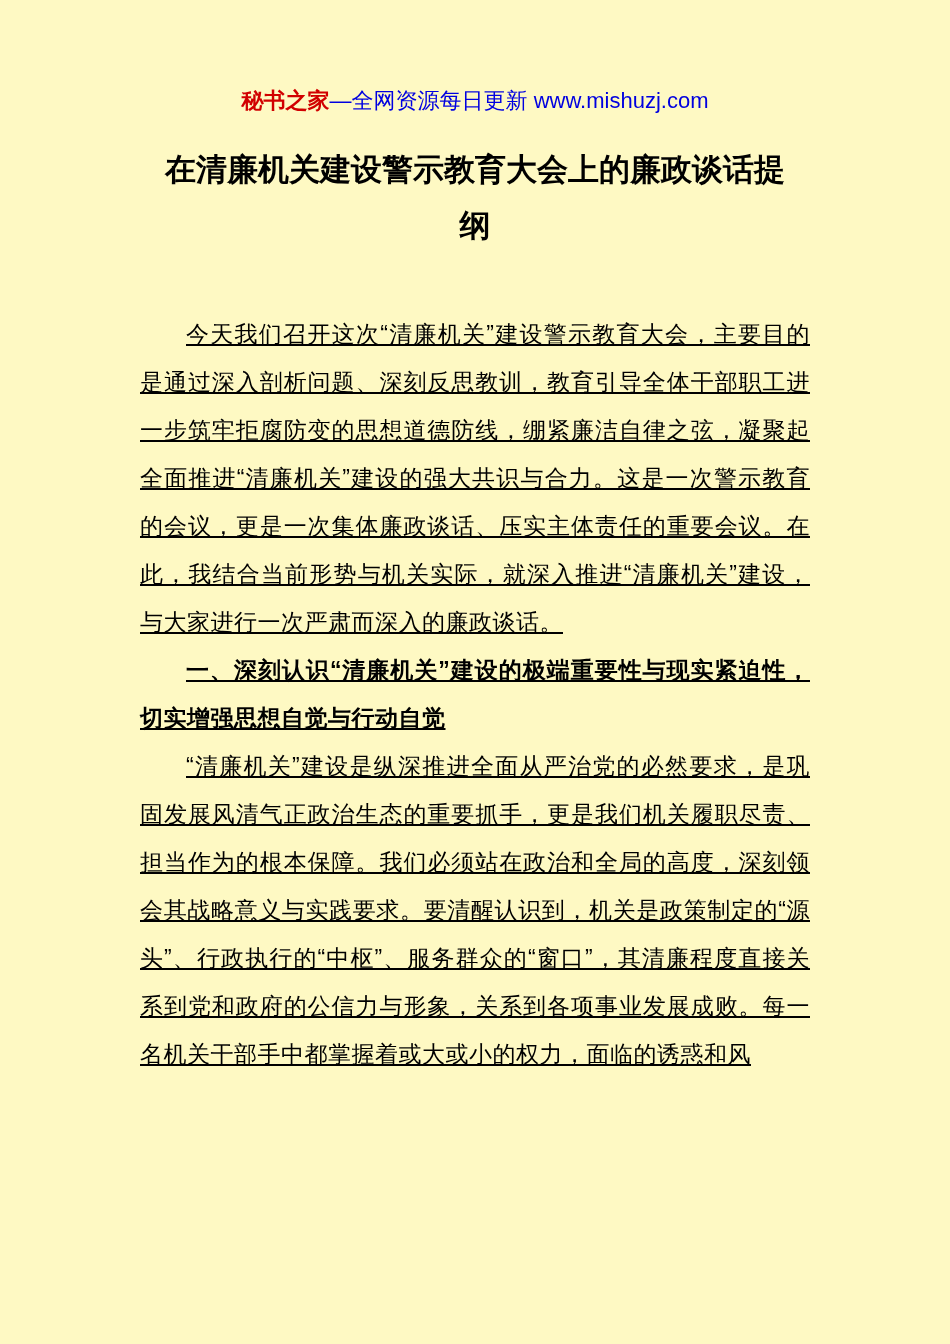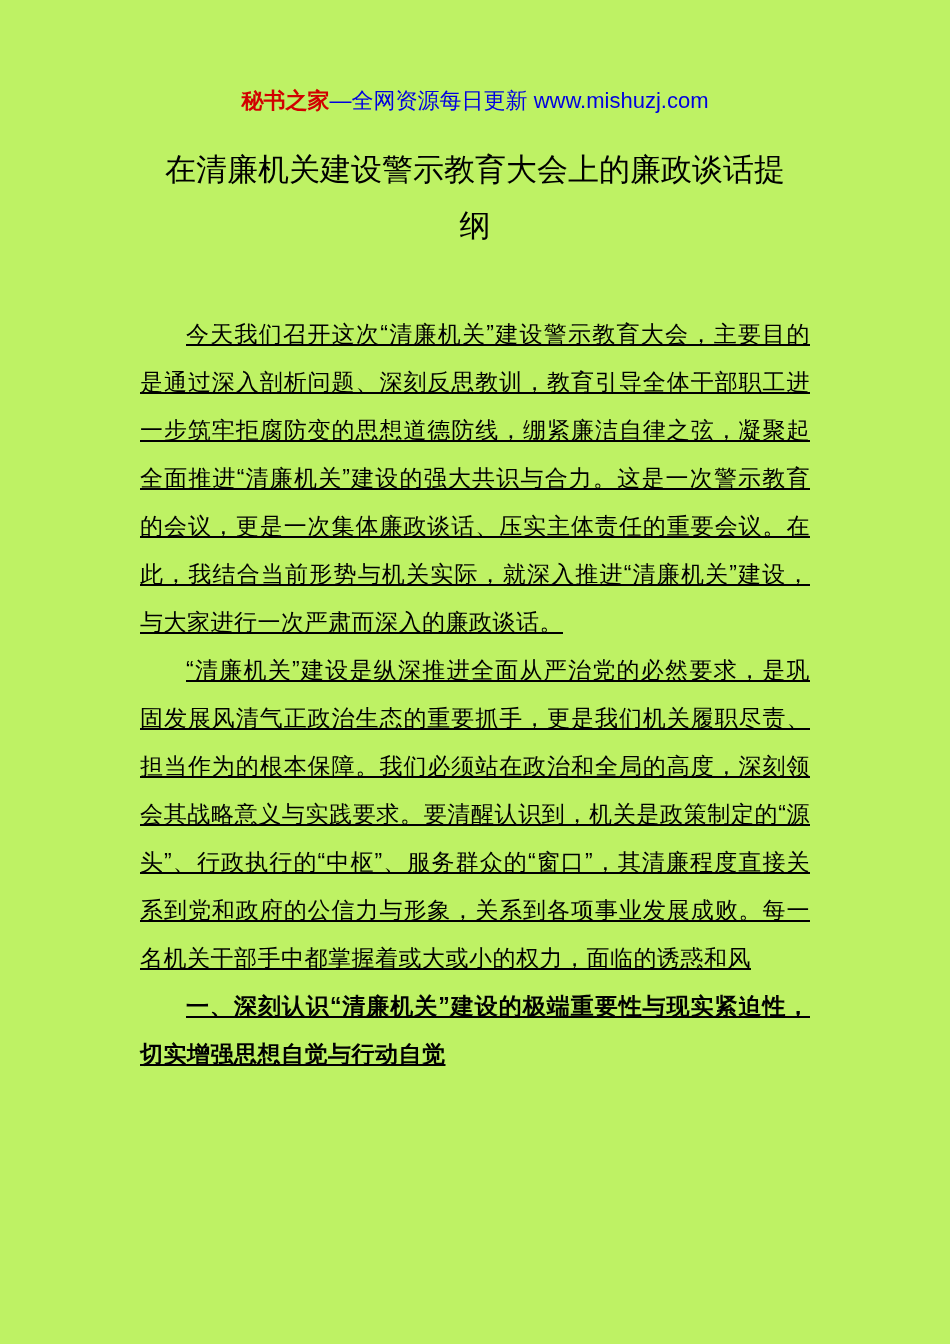--- a/index.html
+++ b/index.html
@@ -8,40 +8,40 @@
     width: 950px;
     min-height: 1344px;
     margin: 0 auto;
     font-family: "Liberation Sans", "DejaVu Sans", sans-serif;
     color: #000000;
   }
   .page {
     width: 950px;
     min-height: 1344px;
     padding: 86px 140px 60px 140px;
-    background: #bef264;
+    background: #fef9c3;
   }
   .site-header {
     text-align: center;
     font-size: 22px;
     line-height: 30px;
     margin-bottom: 26px;
     white-space: nowrap;
   }
   .site-header .brand {
     font-weight: bold;
   }
   .site-header .url {
     text-decoration: none;
     cursor: pointer;
   }
   .doc-title {
     text-align: center;
     font-size: 31px;
-    font-weight: normal;
+    font-weight: bold;
     line-height: 56px;
     margin: 6px auto 56px auto;
     max-width: 640px;
   }
   .para {
     font-size: 23px;
     line-height: 48px;
     text-align: justify;
     text-indent: 2em;
     letter-spacing: 0.5px;
@@ -58,17 +58,17 @@
 <div class="page">
 
   <div class="site-header">
     <span class="brand" style="color: rgb(209, 0, 0);">秘书之家</span><span class="tagline" style="color: rgb(0, 0, 224);">—全网资源每日更新 </span><span class="url" style="color: rgb(0, 0, 224);">www.mishuzj.com</span>
   </div>
 
   <h1 class="doc-title">在清廉机关建设警示教育大会上的廉政谈话提纲</h1>
 
   <p class="para body">今天我们召开这次“清廉机关”建设警示教育大会，主要目的是通过深入剖析问题、深刻反思教训，教育引导全体干部职工进一步筑牢拒腐防变的思想道德防线，绷紧廉洁自律之弦，凝聚起全面推进“清廉机关”建设的强大共识与合力。这是一次警示教育的会议，更是一次集体廉政谈话、压实主体责任的重要会议。在此，我结合当前形势与机关实际，就深入推进“清廉机关”建设，与大家进行一次严肃而深入的廉政谈话。</p>
 
+  <p class="para heading">一、深刻认识“清廉机关”建设的极端重要性与现实紧迫性，切实增强思想自觉与行动自觉</p>
+
   <p class="para body">“清廉机关”建设是纵深推进全面从严治党的必然要求，是巩固发展风清气正政治生态的重要抓手，更是我们机关履职尽责、担当作为的根本保障。我们必须站在政治和全局的高度，深刻领会其战略意义与实践要求。要清醒认识到，机关是政策制定的“源头”、行政执行的“中枢”、服务群众的“窗口”，其清廉程度直接关系到党和政府的公信力与形象，关系到各项事业发展成败。每一名机关干部手中都掌握着或大或小的权力，面临的诱惑和风</p>
-
-  <p class="para heading">一、深刻认识“清廉机关”建设的极端重要性与现实紧迫性，切实增强思想自觉与行动自觉</p>
 
 </div>
 
 </body></html>

